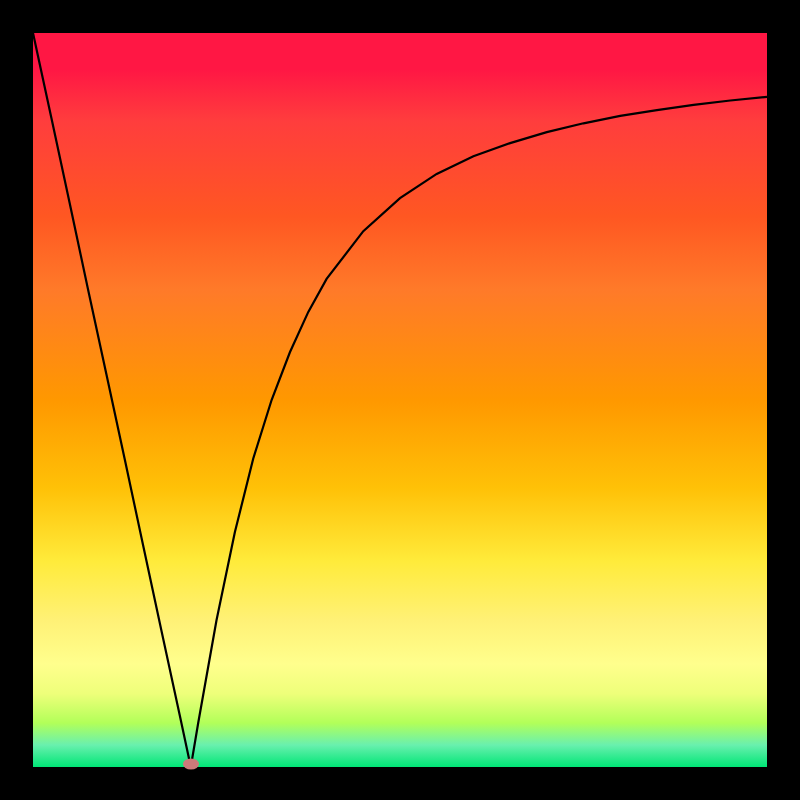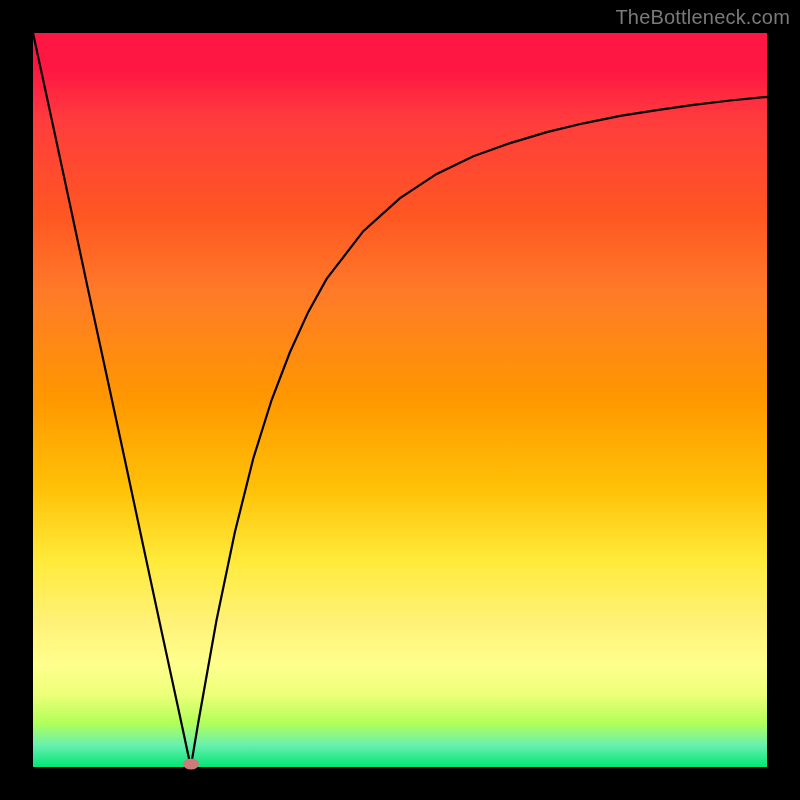--- a/index.html
+++ b/index.html
@@ -70,14 +70,13 @@
 
 <div class="chart-wrap">
 
   <div class="plot-area">
     <svg class="curve" viewBox="0 0 734 734" preserveAspectRatio="none">
       <path id="curve-path" d="M0.0 0.0 L18.4 85.1 L36.7 170.3 L55.0 256.2 L73.4 341.3 L91.8 426.5 L110.1 512.3 L128.4 597.5 L146.8 682.6 L157.8 734.0 L165.2 690.0 L183.5 587.2 L201.9 499.1 L220.2 425.7 L238.6 367.0 L256.9 319.3 L275.3 278.9 L293.6 245.9 L330.3 198.2 L367.0 165.1 L403.7 140.9 L440.4 123.3 L477.1 110.1 L513.8 99.1 L550.5 90.3 L587.2 82.9 L623.9 77.1 L660.6 71.9 L697.3 67.5 L734.0 63.9" fill="none" stroke="#000" stroke-width="2.2"></path>
     </svg>
     <div class="marker" id="marker" style="left: 157.81px; top: 731px;"></div>
   </div>
 
-  <div class="credit">TheBottleneck.com</div>
 </div>
 
 </body></html>

